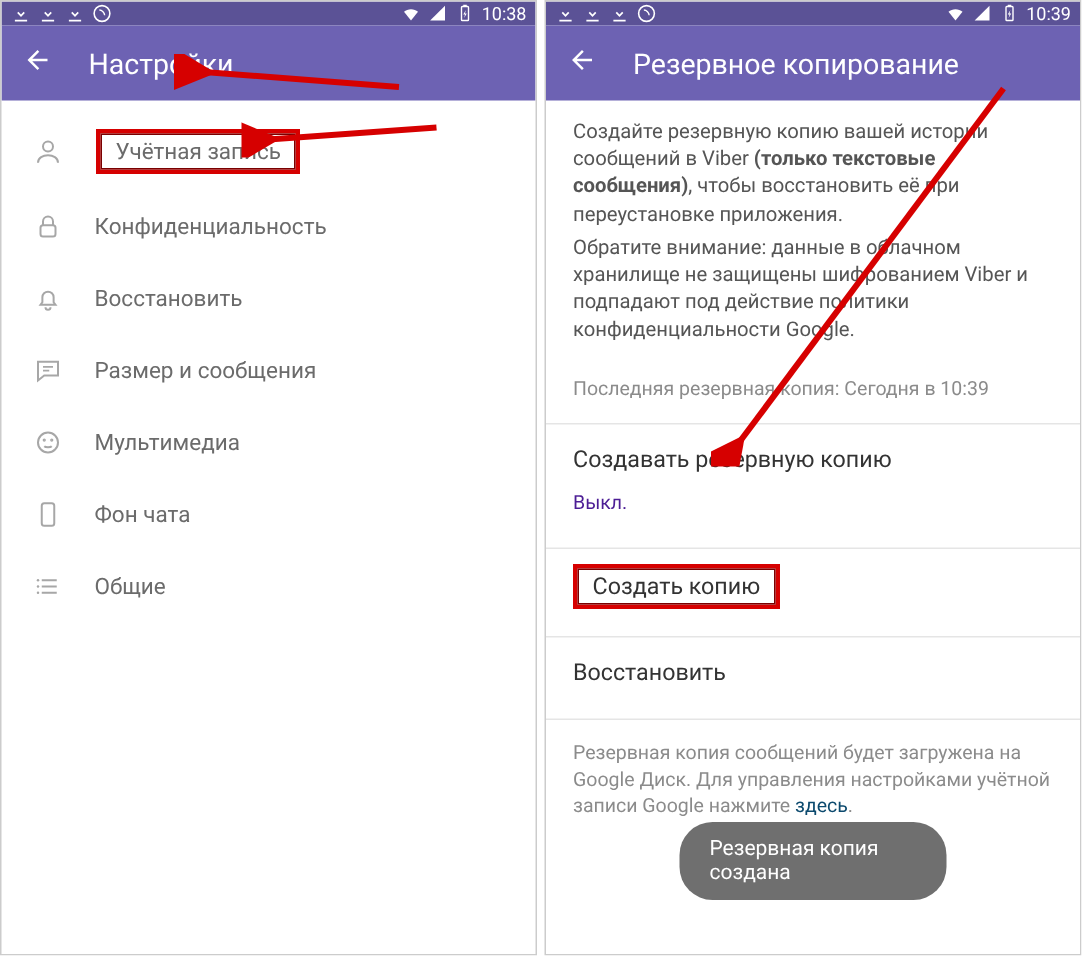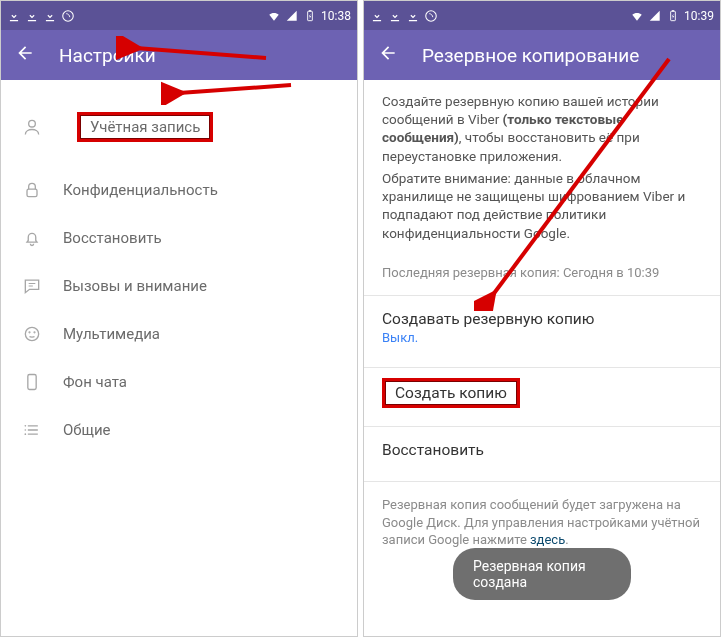--- a/index.html
+++ b/index.html
@@ -21,21 +21,21 @@
     flex: 1;
     border: 1px solid #ccc;
     background: #fff;
     display: flex;
     flex-direction: column;
     overflow: hidden;
     position: relative;
   }
   
   .statusbar {
-    height: 29px;
+    height: 16px;
     background: #5b5296;
     color: #fff;
     display: flex;
     align-items: center;
     justify-content: space-between;
     padding: 0 6px;
     font-size: 12px;
   }
   .sb-left, .sb-right { display: flex; align-items: center; gap: 4px; }
   .sb-ico { width: 14px; height: 14px; display: inline-flex; align-items: center; justify-content: center; }
@@ -75,21 +75,21 @@
   
   .scroll { flex: 1; overflow: auto; }
   .desc { padding: 12px 18px 6px; font-size: 13.5px; color: #555; line-height: 1.35; }
   .desc .muted { color: #8b8b8b; margin-top: 22px; font-size: 13px;}
   .section-divider { border-top: 1px solid #e5e5e5; margin-top: 8px; }
   .pref {
     padding: 14px 18px;
     font-size: 15.5px;
     color: #333;
   }
-  .pref .sub { font-size: 13px; color: #3b82f6; margin-top: 2px; }
+  .pref .sub { font-size: 13px; color: #4c1d95; margin-top: 13px; }
   .footer-note { padding: 14px 18px; font-size: 13px; color: #8b8b8b; line-height: 1.35;}
   .footer-note .link { color: #0c4a6e; }
   .toast {
     position: absolute;
     bottom: 36px;
     left: 50%;
     transform: translateX(-50%);
     background: #6f6f6f;
     color: #fff;
     font-size: 14px;
@@ -162,21 +162,21 @@
     </div>
 
     <div class="settings-list">
       <div class="set-item" style="padding-top:10px; padding-bottom:10px;">
         <span class="set-icon">
             <svg viewBox="0 0 24 24">
               <circle cx="12" cy="8" r="4"></circle>
               <path d="M4 21c0-4 4-6 8-6s8 2 8 6"></path>
             </svg>
           </span>
-        <span class="highlight-red" style="margin:14px;">Учётная запись</span>
+        <span class="highlight-red" style="margin:1px;">Учётная запись</span>
       </div>
       <div class="set-item">
         <span class="set-icon">
             <svg viewBox="0 0 24 24">
               <rect x="6" y="11" width="12" height="9" rx="2"></rect>
               <path d="M8 11V8a4 4 0 0 1 8 0v3"></path>
             </svg>
           </span>
         <span>Конфиденциальность</span>
       </div>
@@ -189,21 +189,21 @@
           </span>
         <span>Восстановить</span>
       </div>
       <div class="set-item">
         <span class="set-icon">
             <svg viewBox="0 0 24 24">
               <path d="M4 5h16v11H9l-5 4z"></path>
               <path d="M8 9h8M8 12h5" stroke-width="1.4"></path>
             </svg>
           </span>
-        <span>Вызовы и внимание</span>
+        <span>Размер и сообщения</span>
       </div>
       <div class="set-item">
         <span class="set-icon">
             <svg viewBox="0 0 24 24">
               <circle cx="12" cy="12" r="8"></circle>
               <circle cx="9" cy="10" r="0.5" fill="#a7a7a7"></circle>
               <circle cx="15" cy="10" r="0.5" fill="#a7a7a7"></circle>
               <path d="M9 15c1 1 5 1 6 0"></path>
             </svg>
           </span>

